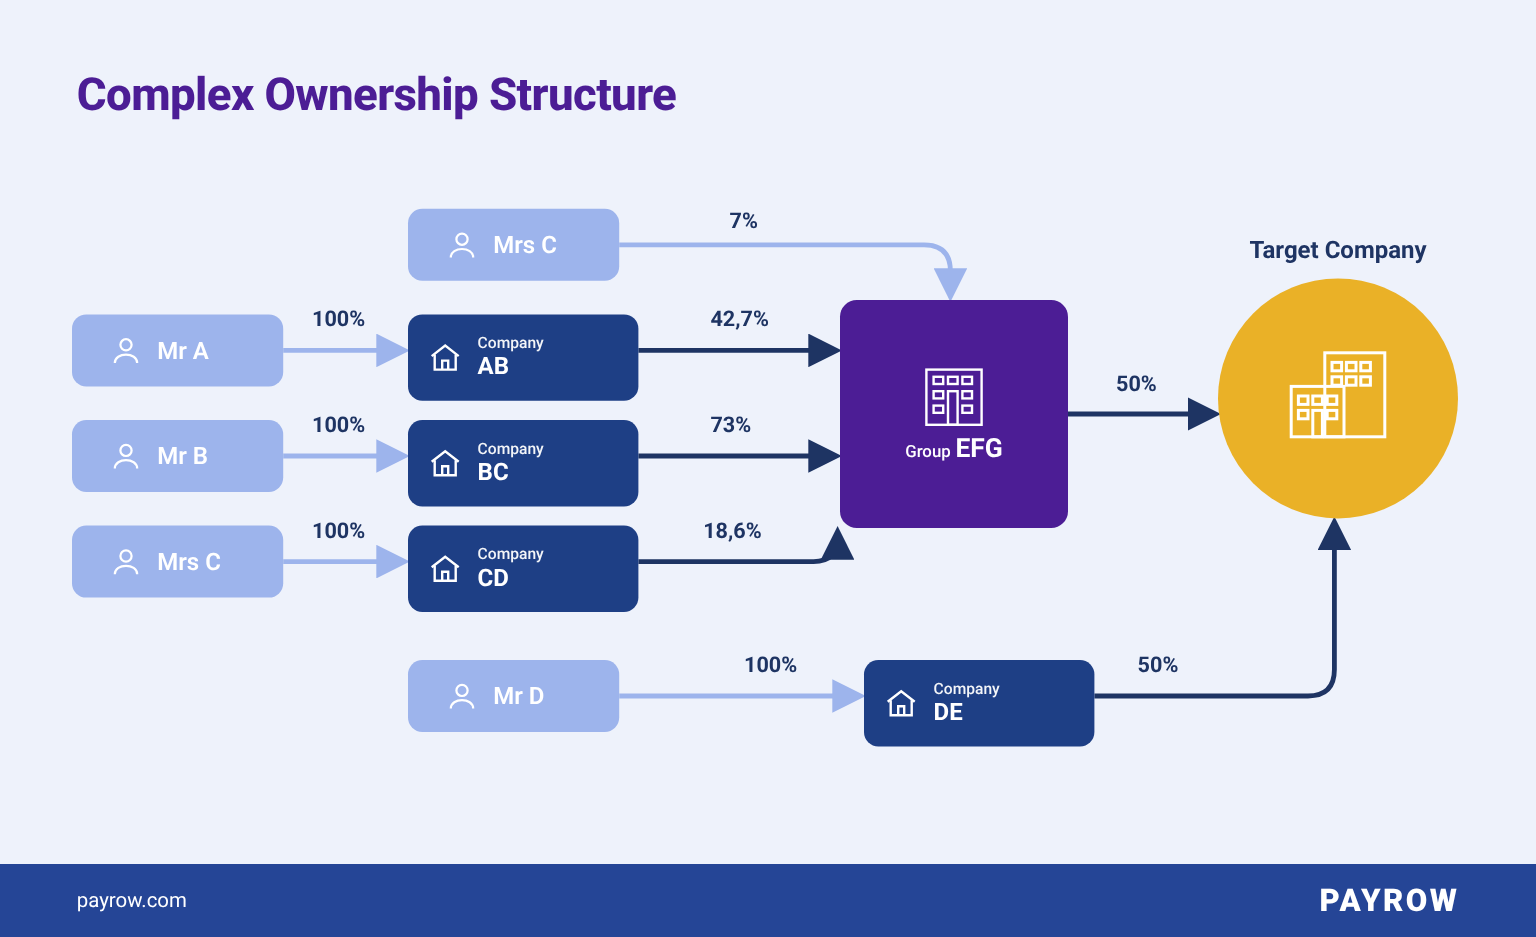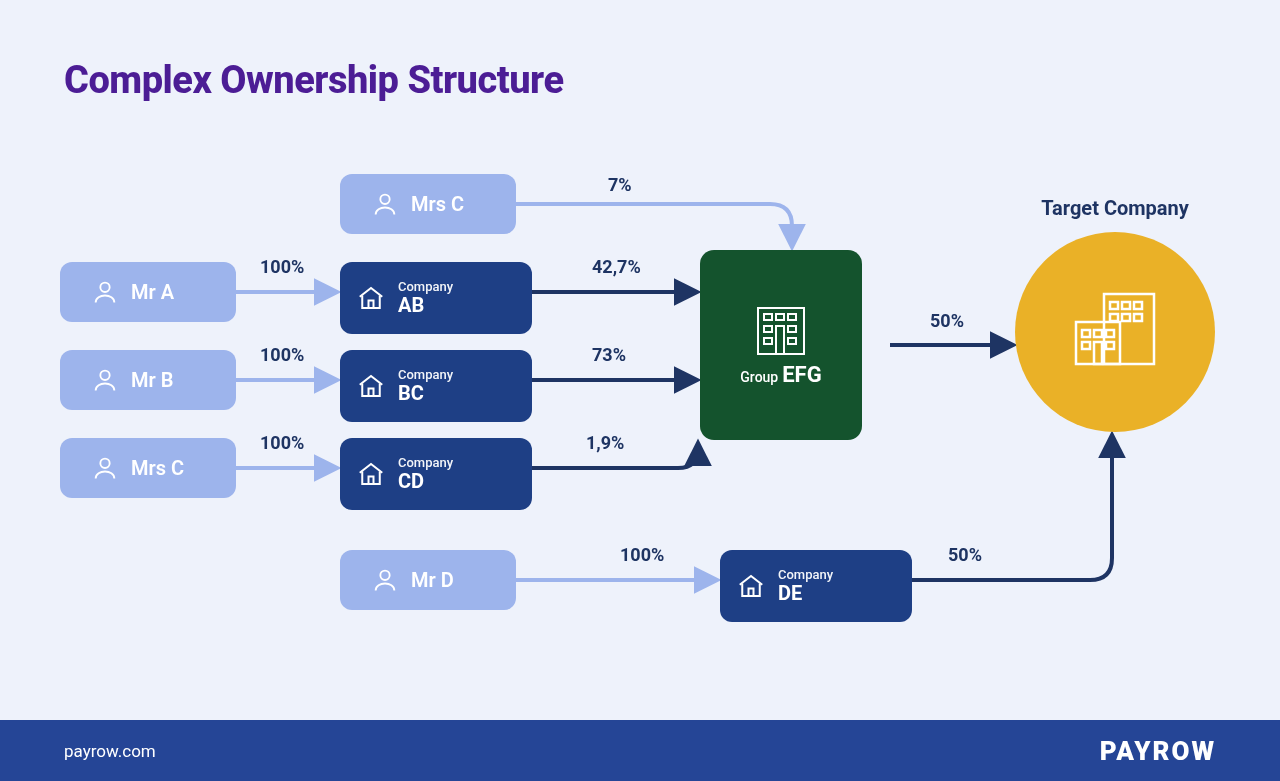--- a/index.html
+++ b/index.html
@@ -68,24 +68,24 @@
   }
   .company-box .lbls { display:flex; flex-direction:column; line-height:1.1; }
   .company-box .small { font-size: 13px; font-weight:500; opacity:.95; }
   .company-box .big   { font-size: 20px; font-weight:700; }
 
   .person-icon, .house-icon { flex: 0 0 auto; }
 
   
   .group-box {
     position: absolute;
-    background: #14532d;
+    background: #4c1d95;
     color: #fff;
     border-radius: 14px;
-    width: 162px; height: 190px;
+    width: 190px; height: 190px;
     display:flex; flex-direction:column; align-items:center; justify-content:center;
     gap: 2px;
   }
   .group-box .lbls { text-align:center; line-height:1.15; }
   .group-box .small{ font-size:14px; font-weight:500; }
   .group-box .big  { font-size:22px; font-weight:700; }
 
   
   .target-circle {
     position:absolute;
@@ -269,21 +269,21 @@
       <rect x="34" y="60" width="8" height="22"></rect>
     </svg>
   </div>
 
   <span class="pct" style="left:260px; top:256px;">100%</span>
   <span class="pct" style="left:260px; top:344px;">100%</span>
   <span class="pct" style="left:260px; top:432px;">100%</span>
   <span class="pct" style="left:608px; top:174px;">7%</span>
   <span class="pct" style="left:592px; top:256px;">42,7%</span>
   <span class="pct" style="left:592px; top:344px;">73%</span>
-  <span class="pct" style="left:586px; top:432px;">1,9%</span>
+  <span class="pct" style="left:586px; top:432px;">18,6%</span>
   <span class="pct" style="left:620px; top:544px;">100%</span>
   <span class="pct" style="left:930px; top:310px;">50%</span>
   <span class="pct" style="left:948px; top:544px;">50%</span>
 
 </div>
 
 <div class="footer">
   <span>payrow.com</span>
   <span class="brand">PAYROW</span>
 </div>

